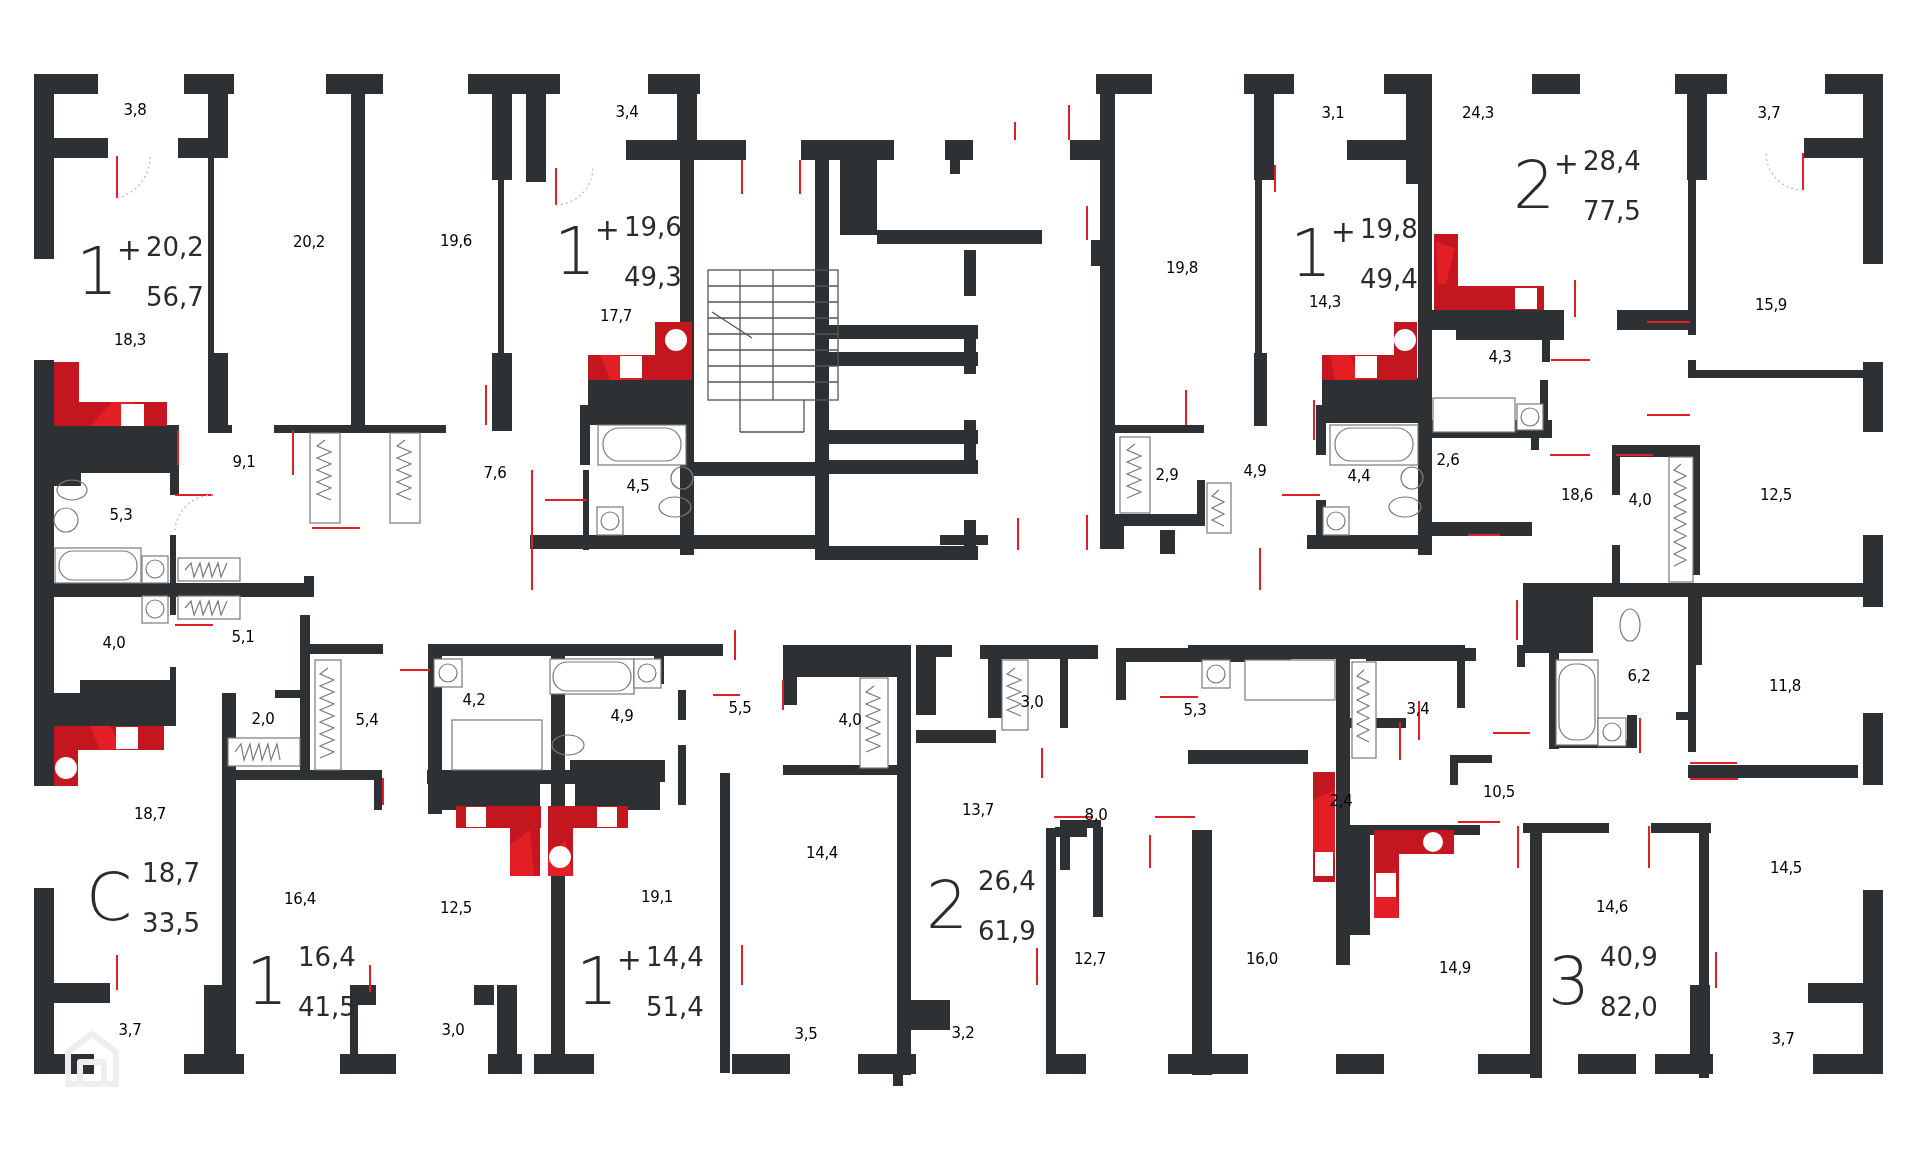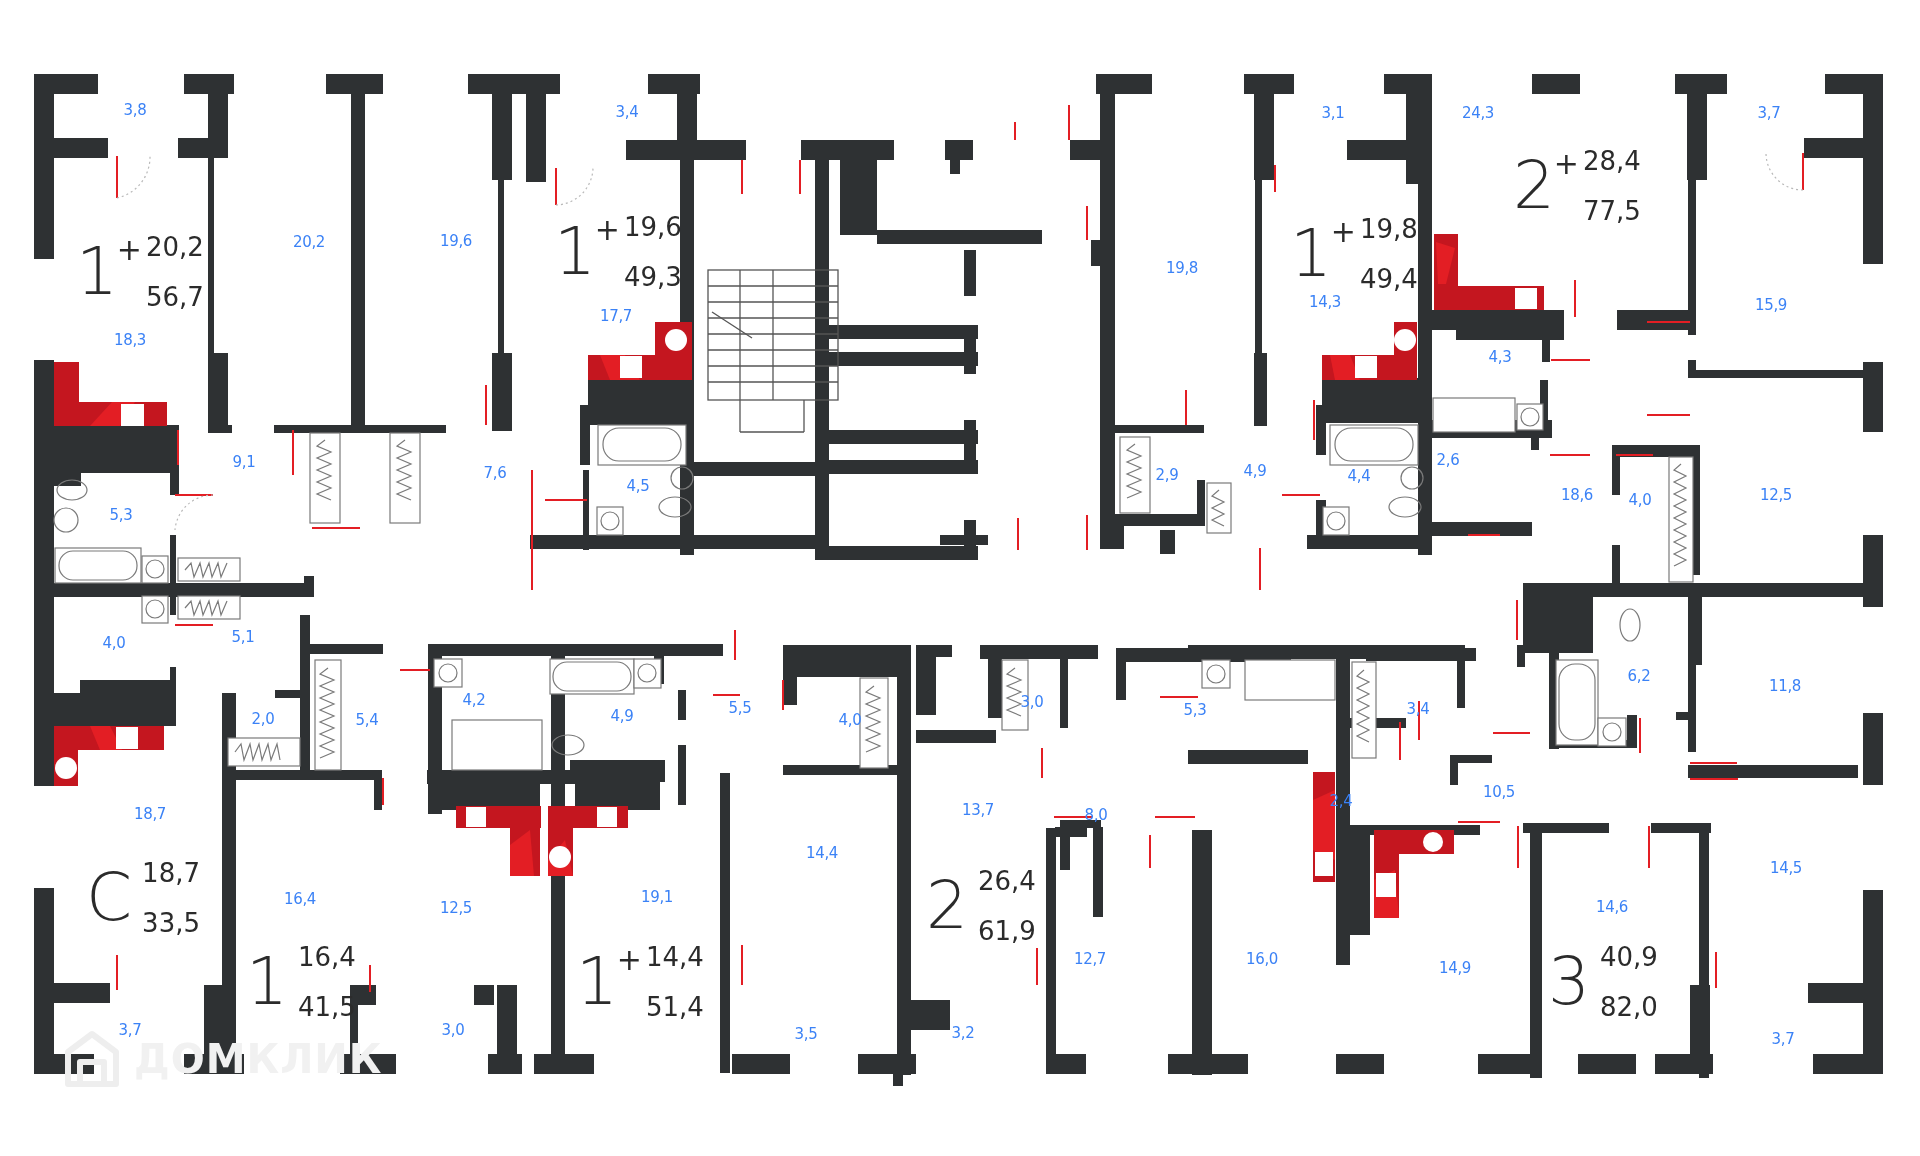--- a/index.html
+++ b/index.html
@@ -6,21 +6,21 @@
   body{width:1920px;height:1156px;overflow:hidden;position:relative;font-family:"DejaVu Sans","Liberation Sans",sans-serif;}
   #plan{position:absolute;left:0;top:0;width:1920px;height:1156px;}
   .w{fill:#2e3133;}
   .kr{fill:#c4161f;}
   .kr2{fill:#e31e24;}
   .door{stroke:#e31e24;stroke-width:2;fill:none;}
   .arc{stroke:#b8b8b8;stroke-width:1.2;fill:none;stroke-dasharray:2 3;}
   .fx{stroke:#7a7a7a;stroke-width:1.2;fill:#fff;}
   .fxl{stroke:#7a7a7a;stroke-width:1.2;fill:none;}
   .stair{stroke:#555;stroke-width:1.3;fill:none;}
-  .lbl{position:absolute;font-family:"DejaVu Sans","Liberation Sans",sans-serif;font-size:15px;color:#3b82f6;transform:translate(-50%,-50%);white-space:nowrap;letter-spacing:-0.3px;}
+  .lbl{position:absolute;font-family:"DejaVu Sans","Liberation Sans",sans-serif;font-size:15px;color:#000000;transform:translate(-50%,-50%);white-space:nowrap;letter-spacing:-0.3px;}
   .apt{position:absolute;display:flex;align-items:center;color:#2b2b2b;font-family:"DejaVu Sans","Liberation Sans",sans-serif;}
   .apt .rooms{font-size:66px;font-weight:300;line-height:1;position:relative;letter-spacing:-2px;}
   .apt .rooms sup{font-size:30px;position:absolute;top:-4px;right:-24px;font-weight:400;}
   .apt .areas{display:flex;flex-direction:column;margin-left:30px;font-size:26px;line-height:30px;gap:20px;}
   .apt.noplus .areas{margin-left:12px;}
   .wm{position:absolute;left:64px;top:1030px;display:flex;align-items:center;gap:14px;color:#f1f1f1;font-family:"DejaVu Sans","Liberation Sans",sans-serif;font-weight:700;font-size:40px;letter-spacing:1px;}
   .wm svg{width:56px;height:58px;}
 </style>
 </head>
 <body>
@@ -626,14 +626,13 @@
     <div class="lbl" style="left: 1785px; top: 686px;">11,8</div>
     <div class="lbl" style="left: 1786px; top: 868px;">14,5</div>
     <div class="lbl" style="left: 1612px; top: 907px;">14,6</div>
     <div class="lbl" style="left: 1783px; top: 1039px;">3,7</div>
   </div>
 
 <div class="wm">
   <svg viewBox="0 0 56 58">
       <path d="M4,22 L28,4 L52,22 L52,54 L4,54 Z M16,54 L16,32 L40,32 L40,54" fill="none" stroke="#eeeeee" stroke-width="6" stroke-linejoin="round"></path>
     </svg>
-  <span>ДОМКЛИК</span>
 </div>
 
 </body></html>

